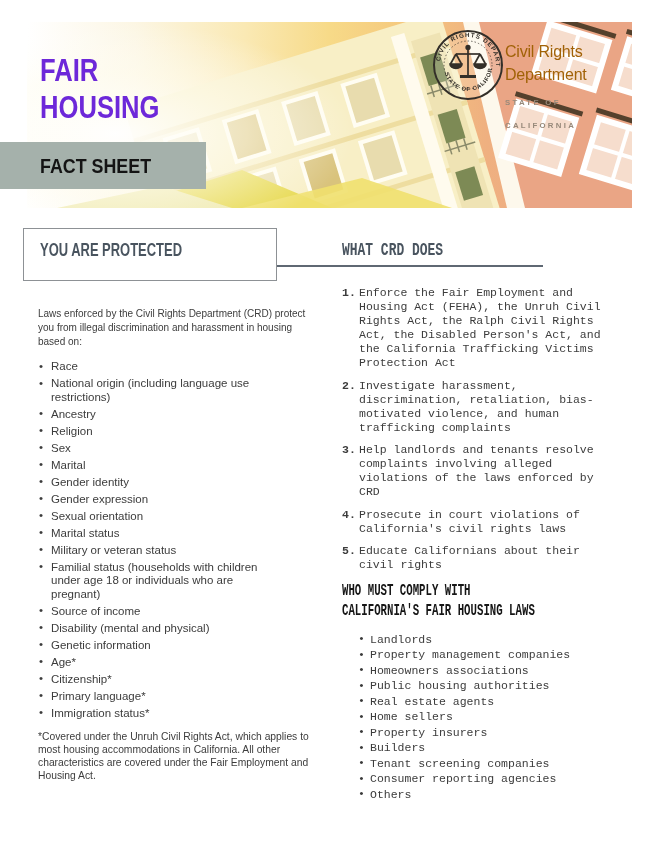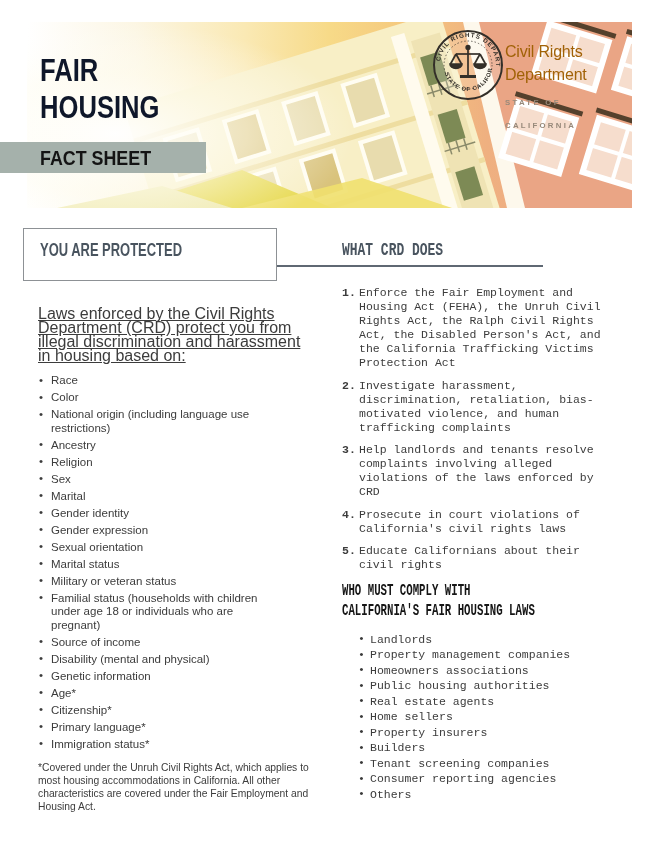--- a/index.html
+++ b/index.html
@@ -7,38 +7,38 @@
     position:relative;width:650px;height:841px;background:#ffffff;overflow:hidden;
     font-family:"Liberation Sans", sans-serif;color:#3c3c3c;
   }
   
   .hero{position:absolute;left:27px;top:22px;width:605px;height:186px;overflow:hidden;}
   .hero svg.scene{position:absolute;left:0;top:0;}
   .seal{position:absolute;left:404px;top:6px;width:74px;height:74px;}
   .logo-text{position:absolute;left:478px;top:18px;line-height:23px;}
   .logo-name{font-size:16px;color:#a16207;letter-spacing:-0.2px;}
   .logo-sub{margin-top:5px;font-size:7.8px;letter-spacing:2.3px;color:#97897a;font-weight:bold;}
-  .hero-title{position:absolute;left:40px;top:52px;font-weight:bold;color:#0f172a;line-height:37px;font-size:32px;z-index:3;}
+  .hero-title{position:absolute;left:40px;top:52px;font-weight:bold;color:#6d28d9;line-height:37px;font-size:32px;z-index:3;}
   .band{
-    position:absolute;left:0;top:142px;width:206px;height:31px;background:#a5b1ab;z-index:4;
+    position:absolute;left:0;top:142px;width:206px;height:47px;background:#a5b1ab;z-index:4;
     display:flex;align-items:center;padding-left:40px;box-sizing:border-box;
   }
   .t-band{font-size:21px;font-weight:bold;color:#141414;}
   
   .cond{display:inline-block;white-space:nowrap;transform-origin:0 50%;}
   .t-fair{transform:scaleX(0.80);}
   .t-band{transform:scaleX(0.85);}
   .t-box,.t-what{font-size:17.5px;font-weight:bold;color:#49545f;transform:scaleX(0.74);}
   .t-comply{font-size:17px;font-weight:bold;color:#151515;transform:scaleX(0.63);}
   
   .connector{position:absolute;left:277px;top:265px;width:266px;height:2px;background:#5f6873;}
   
   .col-left{position:absolute;left:23px;top:228px;width:295px;}
   .protect-box{width:254px;box-sizing:border-box;border:1.5px solid #8d9195;padding:11px 6px 19px 16px;line-height:21px;background:#fff;}
-  .intro{margin:26px 0 0 15px;width:278px;font-size:16px;line-height:14px;text-decoration:underline;}
+  .intro{margin:26px 0 0 15px;width:278px;font-size:10px;line-height:14px;}
   ul.bullets{margin:11px 0 0 15px;padding:0;list-style:none;width:245px;}
   ul.bullets li{position:relative;padding-left:13px;margin-bottom:3.5px;font-size:11.5px;line-height:13.5px;}
   ul.bullets li::before{content:"\2022";position:absolute;left:1px;top:-0.5px;}
   .footnote{margin:10px 0 0 15px;width:282px;font-size:10.3px;line-height:13px;}
   
   .col-right{position:absolute;left:342px;top:240px;width:278px;font-family:Liberation Mono, monospace;}
   .what-title{margin:0 0 25px 0;line-height:20px;}
   ol.numlist{margin:0;padding:0;list-style:none;}
   ol.numlist li{display:flex;margin-bottom:8.5px;font-size:11.5px;line-height:14px;}
   ol.numlist .num{flex:0 0 17px;font-weight:bold;}
@@ -186,21 +186,20 @@
   <div class="connector"></div>
 
   <div class="col-left">
     <div class="protect-box">
       <div><span class="cond t-box">YOU ARE PROTECTED</span></div>
     </div>
     <p class="intro">Laws enforced by the Civil Rights Department (CRD) protect you from illegal discrimination and harassment in housing based on:</p>
     <ul class="bullets">
 
     <li>Race</li>
-        <li>Color</li>
         <li>National origin (including language use restrictions)</li>
         <li>Ancestry</li>
         <li>Religion</li>
         <li>Sex</li>
         <li>Marital</li>
         <li>Gender identity</li>
         <li>Gender expression</li>
         <li>Sexual orientation</li>
         <li>Marital status</li>
         <li>Military or veteran status</li>

